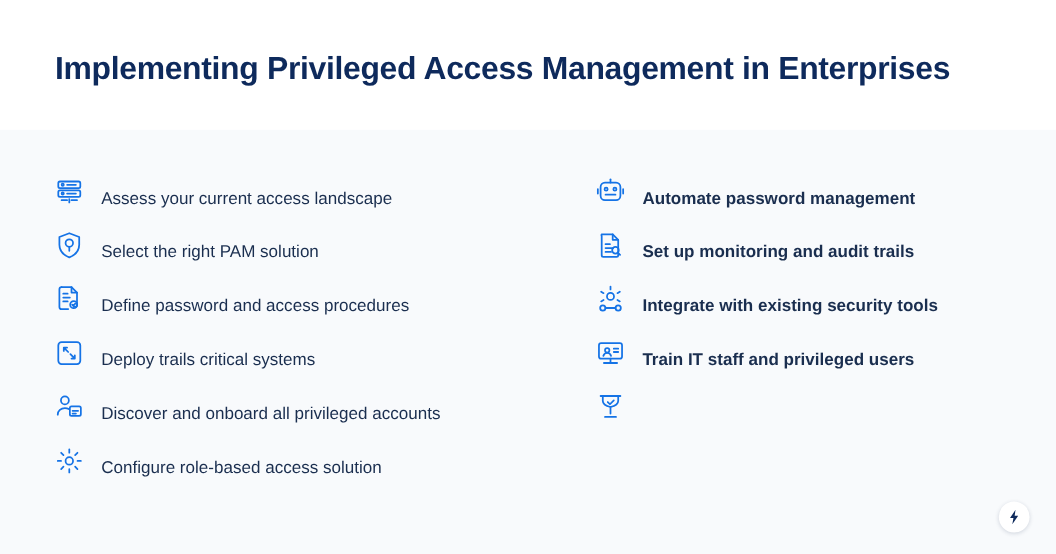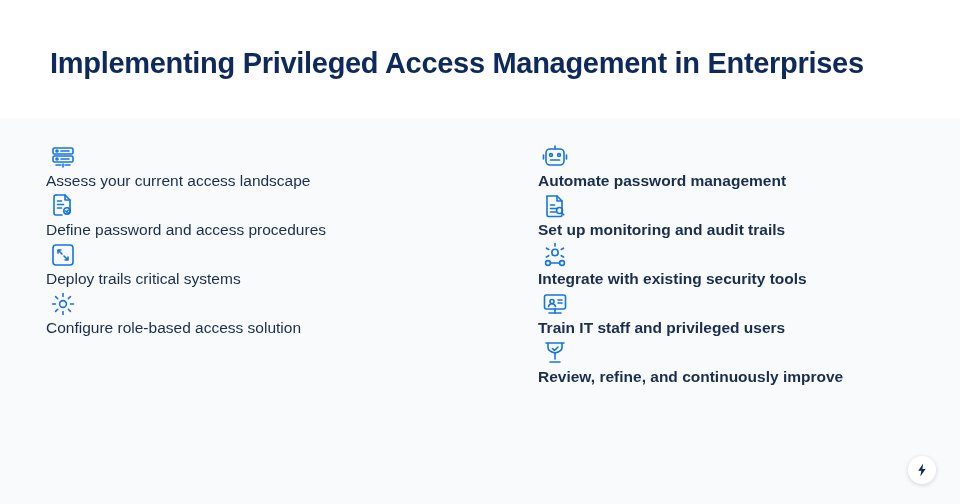--- a/index.html
+++ b/index.html
@@ -55,24 +55,23 @@
     height: 386px;
   }
   .col {
     position: absolute;
     top: 24px;
   }
   .col-left { left: 46px; width: 470px; }
   .col-right { left: 538px; width: 400px; font-weight: bold; }
   .item {
     display: flex;
-    align-items: flex-start;
+    align-items: flex-end;
     height: 49px;
     margin-bottom: 0px;
-    flex-direction: column;
   }
   .icon-wrap {
     width: 34px;
     min-width: 34px;
     height: 34px;
     display: flex;
     align-items: center;
     justify-content: center;
     margin-right: 12px;
   }
@@ -121,20 +120,30 @@
               <rect x="5" y="14" width="20" height="6" rx="1.5"></rect>
               <circle cx="9" cy="9" r="1"></circle>
                 <circle cx="9" cy="17" r="1"></circle>
               <path d="M13 9h8M13 17h8"></path>
               <path d="M8 23h5M17 23h5M15 22v3"></path>
             </svg>
           </span>
           <span class="item-label">Assess your current access landscape</span>
         </div>
 
+        <div class="item">
+          <span class="icon-wrap">
+            <svg width="30" height="30" viewBox="0 0 30 30" fill="none" stroke="#1573e6" stroke-width="1.6" stroke-linecap="round" stroke-linejoin="round">
+              <path d="M15 4l9 3.5v7c0 6-4 9.5-9 11.5-5-2-9-5.5-9-11.5v-7L15 4z"></path>
+              <circle cx="15" cy="13" r="3.4"></circle>
+              <path d="M15 16.4V20"></path>
+            </svg>
+          </span>
+          <span class="item-label">Select the right PAM solution</span>
+        </div>
 
         <div class="item">
           <span class="icon-wrap">
             <svg width="30" height="30" viewBox="0 0 30 30" fill="none" stroke="#1573e6" stroke-width="1.6" stroke-linecap="round" stroke-linejoin="round">
               <path d="M8 4h9l5 5v11a2 2 0 0 1-2 2h-1"></path>
               <path d="M8 4a2 2 0 0 0-2 2v16a2 2 0 0 0 2 2h6"></path>
               <path d="M17 4v5h5"></path>
               <path d="M9.5 10h4M9.5 13.5h6M9.5 17h4"></path>
               <circle cx="19" cy="20" r="3.2"></circle>
               <path d="M17.6 20l1 1 1.8-2"></path>
@@ -146,20 +155,31 @@
         <div class="item">
           <span class="icon-wrap">
             <svg width="30" height="30" viewBox="0 0 30 30" fill="none" stroke="#1573e6" stroke-width="1.6" stroke-linecap="round" stroke-linejoin="round">
               <rect x="5" y="5" width="20" height="20" rx="3"></rect>
               <path d="M10 13V10h3M20 17v3h-3M10 10l4 4M20 20l-4-4"></path>
             </svg>
           </span>
           <span class="item-label">Deploy trails critical systems</span>
         </div>
 
+        <div class="item">
+          <span class="icon-wrap">
+            <svg width="30" height="30" viewBox="0 0 30 30" fill="none" stroke="#1573e6" stroke-width="1.6" stroke-linecap="round" stroke-linejoin="round">
+              <circle cx="11" cy="9" r="3.6"></circle>
+              <path d="M4.5 22c0-3.6 2.9-6 6.5-6 1.3 0 2.5.3 3.5.9"></path>
+              <rect x="15.5" y="14.5" width="10" height="8.5" rx="1.5"></rect>
+              <path d="M18 18.5h5M18 21h3"></path>
+            </svg>
+          </span>
+          <span class="item-label">Discover and onboard all privileged accounts</span>
+        </div>
 
         <div class="item">
           <span class="icon-wrap">
             <svg width="30" height="30" viewBox="0 0 30 30" fill="none" stroke="#1573e6" stroke-width="1.6" stroke-linecap="round" stroke-linejoin="round">
               <circle cx="15" cy="15" r="3.4"></circle>
               <path d="M15 4.5v3M15 22.5v3M4.5 15h3M22.5 15h3M7.6 7.6l2.1 2.1M20.3 20.3l2.1 2.1M22.4 7.6l-2.1 2.1M9.7 20.3l-2.1 2.1"></path>
             </svg>
           </span>
           <span class="item-label">Configure role-based access solution</span>
         </div>
@@ -225,21 +245,20 @@
         <div class="item">
           <span class="icon-wrap">
             <svg width="30" height="30" viewBox="0 0 30 30" fill="none" stroke="#1573e6" stroke-width="1.6" stroke-linecap="round" stroke-linejoin="round">
               <path d="M6 5h18"></path>
               <path d="M8 5.5v4c0 3 3 4.5 7 5.5 4-1 7-2.5 7-5.5v-4"></path>
               <path d="M15 15v6"></path>
               <path d="M10 24h10"></path>
               <path d="M12.5 10.5l2 2 3.5-3.5"></path>
             </svg>
           </span>
-          <span class="item-label">Review, refine, and continuously improve</span>
         </div>
 
       </div>
     </div>
 
     <div class="logo">
       <svg width="16" height="16" viewBox="0 0 16 16" fill="none">
         <path d="M9.2 1.5L4.2 8.8h3.1l-1 5.7 5.3-7.6H8.4l.8-5.4z" fill="#0e2a5c"></path>
       </svg>
     </div>

